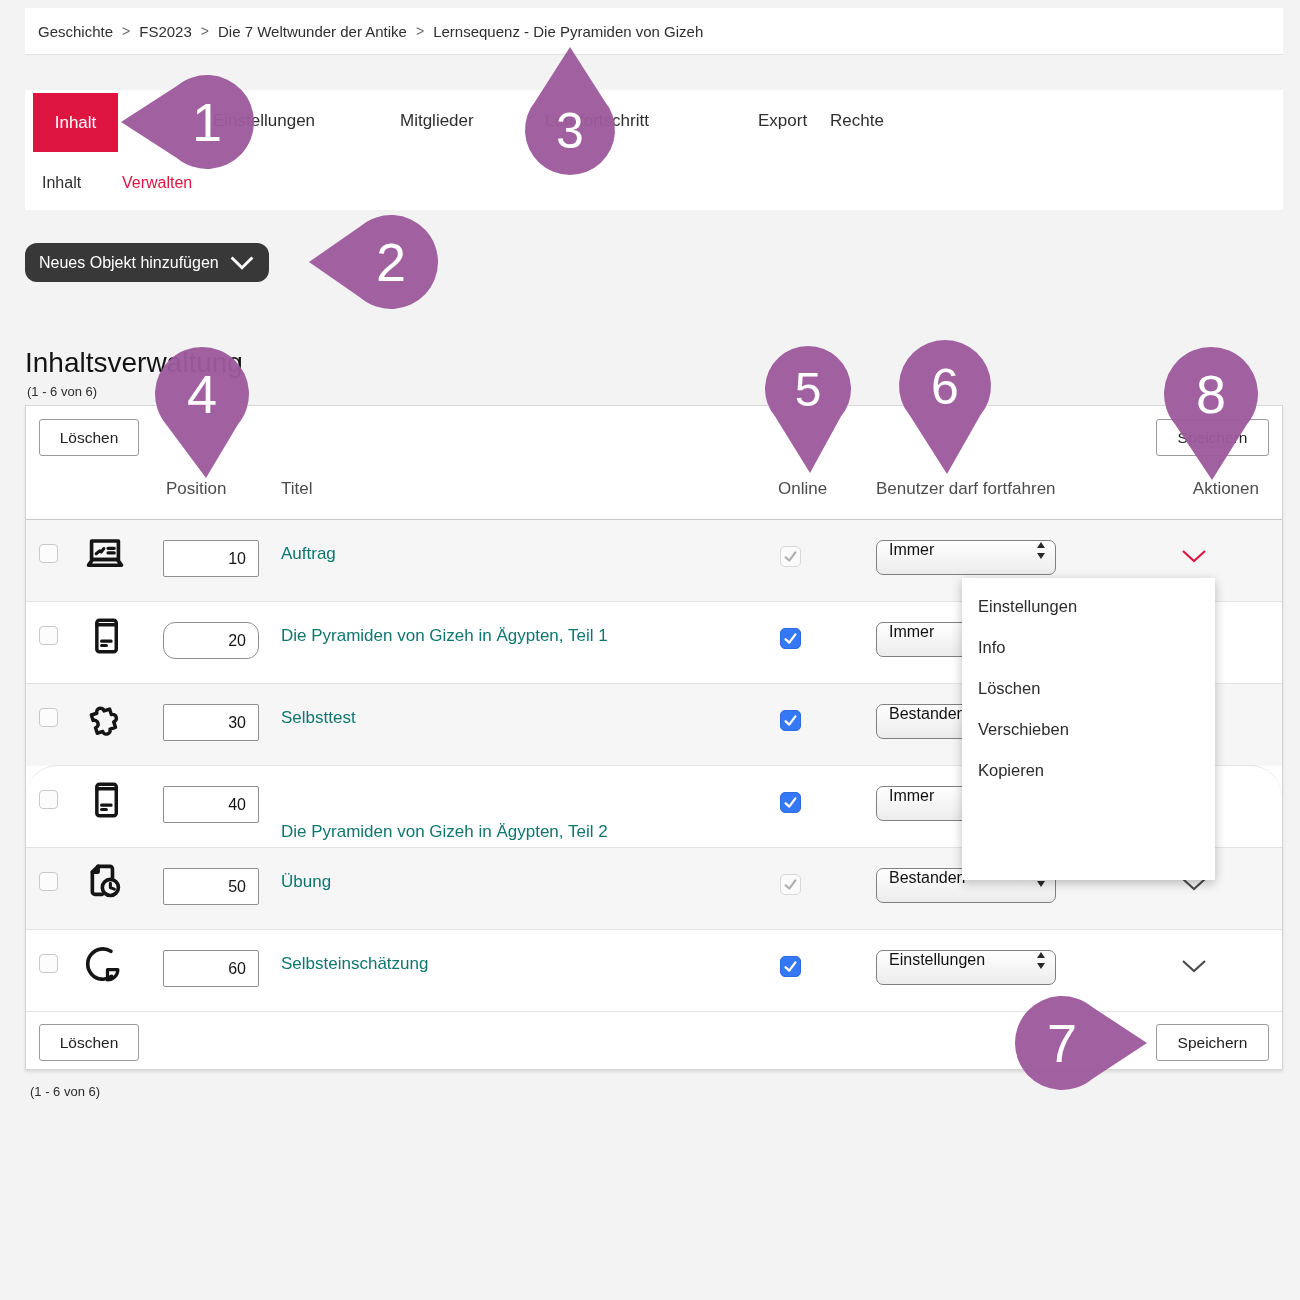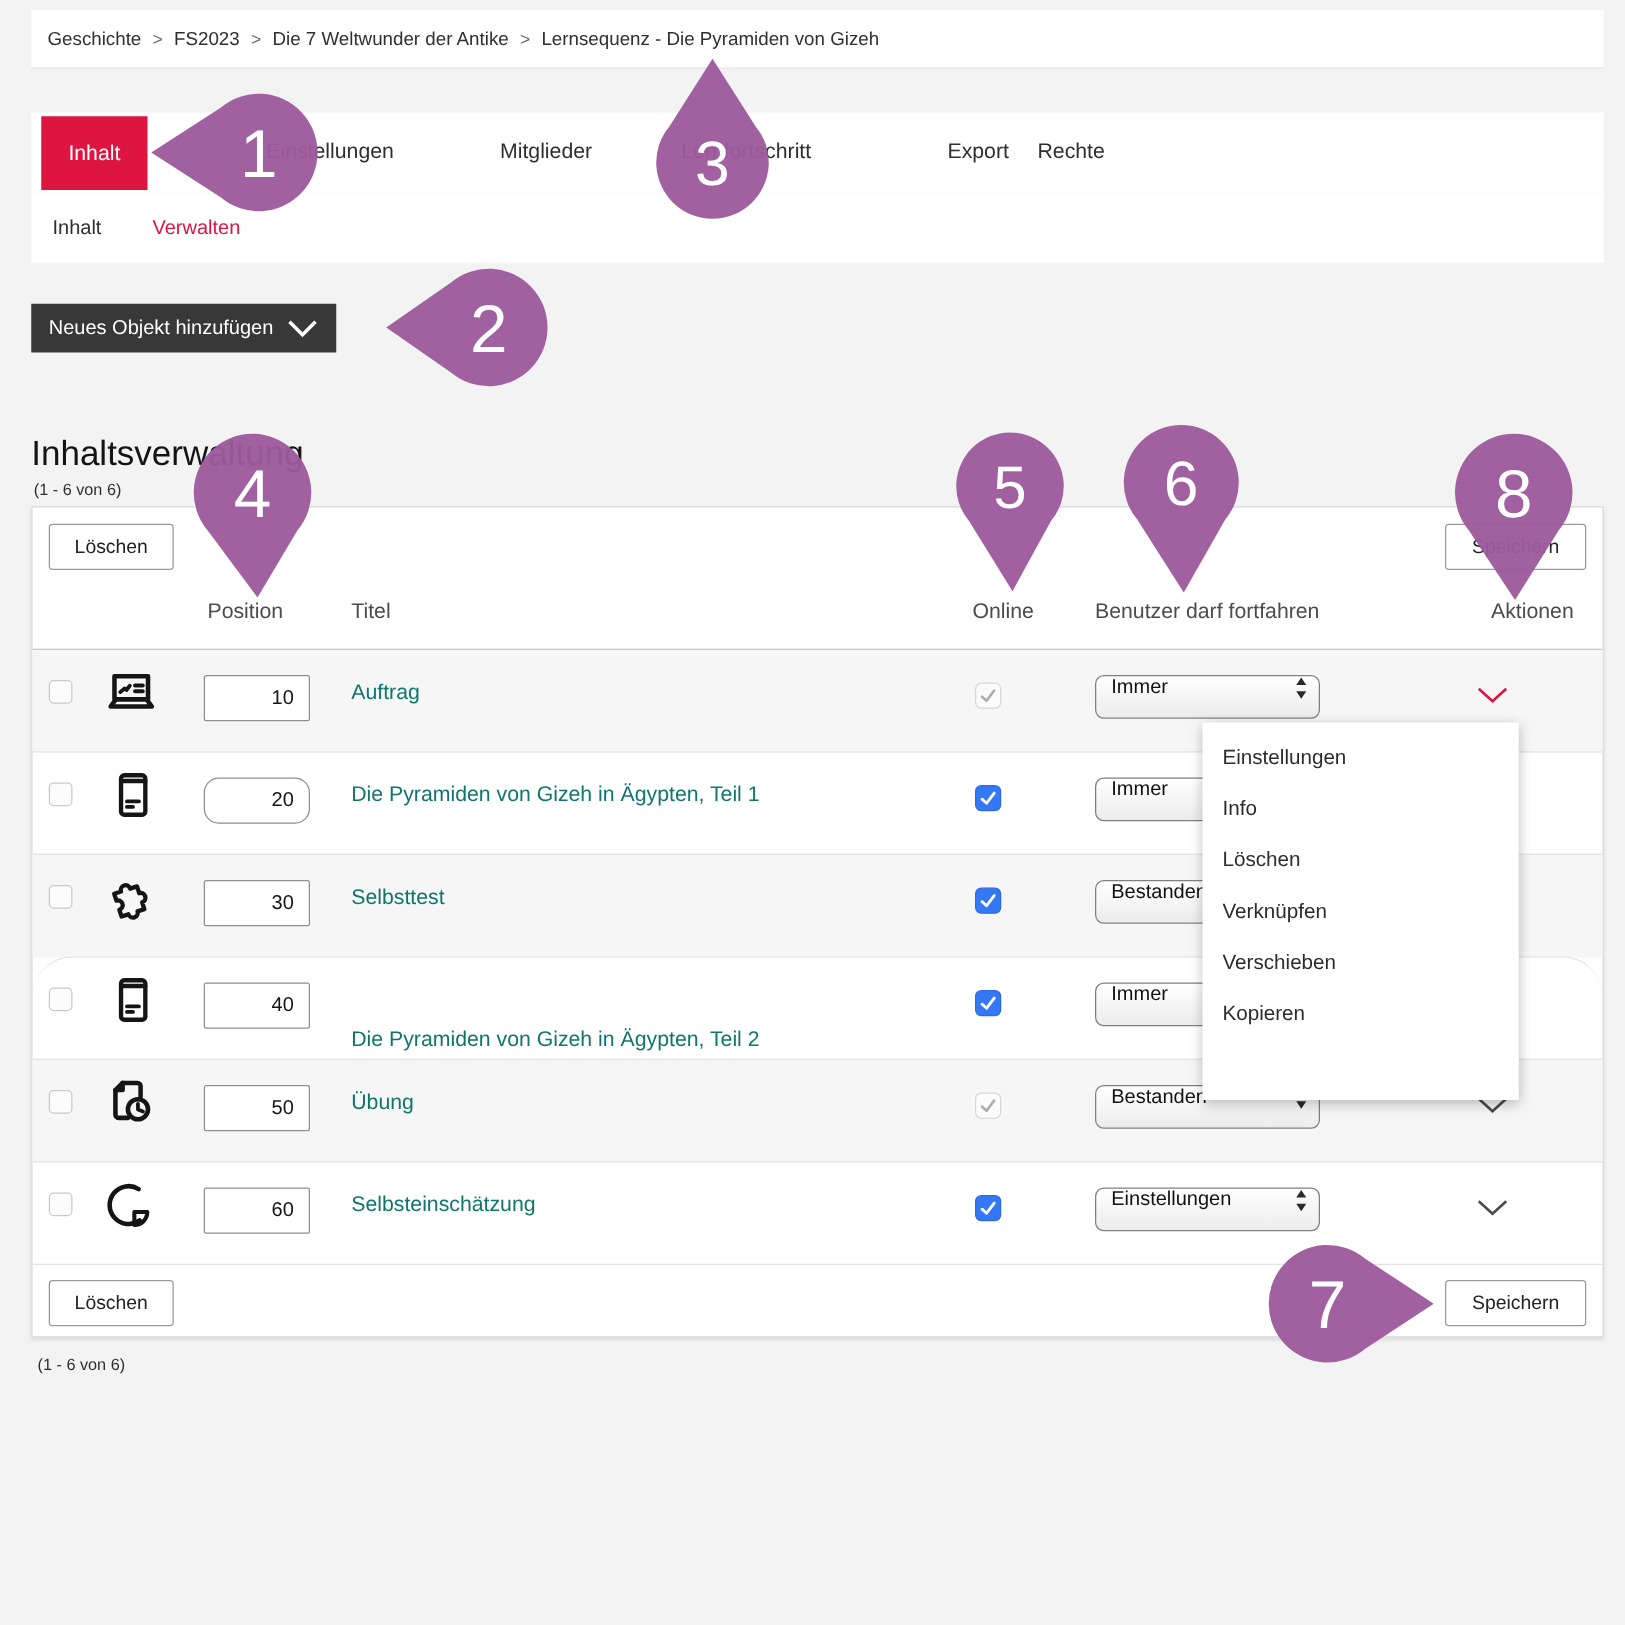--- a/index.html
+++ b/index.html
@@ -13,33 +13,33 @@
   
   .breadcrumb-bar{left:25px;top:8px;width:1258px;height:47px;background:#fff;border-bottom:1px solid #e2e2e2;display:flex;align-items:center;padding-left:13px;box-sizing:border-box;}
   .crumb{font-size:15px;color:#2f2f2f;}
   .crumb-sep{font-size:14px;color:#6a6a6a;margin:0 9px;}
   .tabbar{left:25px;top:90px;width:1258px;height:65px;background:#fff;border-bottom:1px solid #e6e6e6;}
   .tab-active{left:8px;top:3px;height:59px;width:85px;display:flex;align-items:center;justify-content:center;color:#fff;font-size:17px;}
   .tab{top:0;height:62px;display:flex;align-items:center;font-size:17px;color:#2e2e2e;cursor:default;}
   .subtabbar{left:25px;top:155px;width:1258px;height:55px;background:#fff;}
   .subtab{top:0;height:55px;display:flex;align-items:center;font-size:16px;color:#2e2e2e;}
   
-  .add-btn{left:25px;top:243px;height:39px;background:#383838;border-radius:0;color:#fff;font-size:16px;display:flex;align-items:center;padding:0 14px;gap:10px;}
+  .add-btn{left:25px;top:243px;height:39px;background:#383838;border-radius:12px;color:#fff;font-size:16px;display:flex;align-items:center;padding:0 14px;gap:10px;}
   
   .page-heading{left:25px;top:346px;font-size:28px;line-height:34px;color:#141414;}
   .range{font-size:13px;color:#2e2e2e;}
   
   .panel{left:25px;top:405px;width:1258px;height:665px;background:#fff;border:1px solid #d6d6d6;box-sizing:border-box;box-shadow:0 2px 3px rgba(0,0,0,0.10);}
   .btn{background:#fff;border:1px solid #9a9a9a;border-radius:3px;color:#222;font-size:15.5px;height:37px;display:flex;align-items:center;justify-content:center;box-sizing:border-box;}
   .col-label{font-size:17px;color:#4c4c4c;}
   .t-row{left:0;width:1256px;height:82px;border-top:1px solid #e3e3e3;}
   .t-row.odd{background:#f6f6f6;}
   .t-row.header-sep{border-top:1px solid #c7c7c7;}
   .rowcb{width:17px;height:17px;border:1px solid #c9c9c9;border-radius:4px;background:#fcfcfc;}
-  .posinput{width:85px;height:37px;border:1px solid #8f8f8f;border-radius:2px;background:#fff;box-sizing:border-box;font-size:16px;color:#141414;text-align:right;padding-right:12px;font-family:"Liberation Sans",sans-serif;}
+  .posinput{width:96px;height:37px;border:1px solid #8f8f8f;border-radius:2px;background:#fff;box-sizing:border-box;font-size:16px;color:#141414;text-align:right;padding-right:12px;font-family:"Liberation Sans",sans-serif;}
   .rowtitle{font-size:17px;color:#0f766e;}
   .onlinecb{width:21px;height:21px;border-radius:5px;box-sizing:border-box;display:flex;align-items:center;justify-content:center;}
   .onlinecb.on{background:#3478f6;border:1px solid #2f6be0;}
   .onlinecb.dis{background:#fbfbfb;border:1px solid #d8d8d8;}
   .selectbox{width:180px;height:35px;border:1px solid #808080;border-radius:7px;background:linear-gradient(#ffffff,#ececec);box-shadow:inset 0 1px 0 #fff;display:flex;align-items:flex-start;box-sizing:border-box;padding:0 9px 0 12px;justify-content:space-between;font-size:16px;color:#111;}
   .chev{width:26px;height:16px;}
   
   .menu{left:962px;top:578px;width:253px;height:302px;background:#fff;box-shadow:0 3px 10px rgba(0,0,0,0.25);z-index:50;padding-top:8px;box-sizing:border-box;}
   .menu-item{height:41px;display:flex;align-items:center;padding-left:16px;font-size:16.5px;color:#2c2c2c;}
   
@@ -279,21 +279,20 @@
       <span>Speichern</span>
     </div>
 </div>
 
 <div class="abs range" style="left:30px;top:1084px;">(1 - 6 von 6)</div>
 
 <div class="abs menu">
   <div class="menu-item">Einstellungen</div>
   <div class="menu-item">Info</div>
   <div class="menu-item">Löschen</div>
-  <div class="menu-item">Verknüpfen</div>
   <div class="menu-item">Verschieben</div>
   <div class="menu-item">Kopieren</div>
 </div>
 
 <svg class="abs callout-layer" width="1300" height="1300" viewBox="0 0 1300 1300">
   <g fill="#9d5b9d" fill-opacity="0.96">
     <path d="M121,122 L176.8,86 A47,47 0 1 1 176.8,158 Z"></path>
     <path d="M309,262 L360.8,226 A47,47 0 1 1 360.8,298 Z"></path>
     <path d="M570,47 L604.5,101.1 A45,45 0 1 1 535.5,101.1 Z"></path>
     <path d="M206,478 L166,424.2 A47,47 0 1 1 238,424.2 Z"></path>

